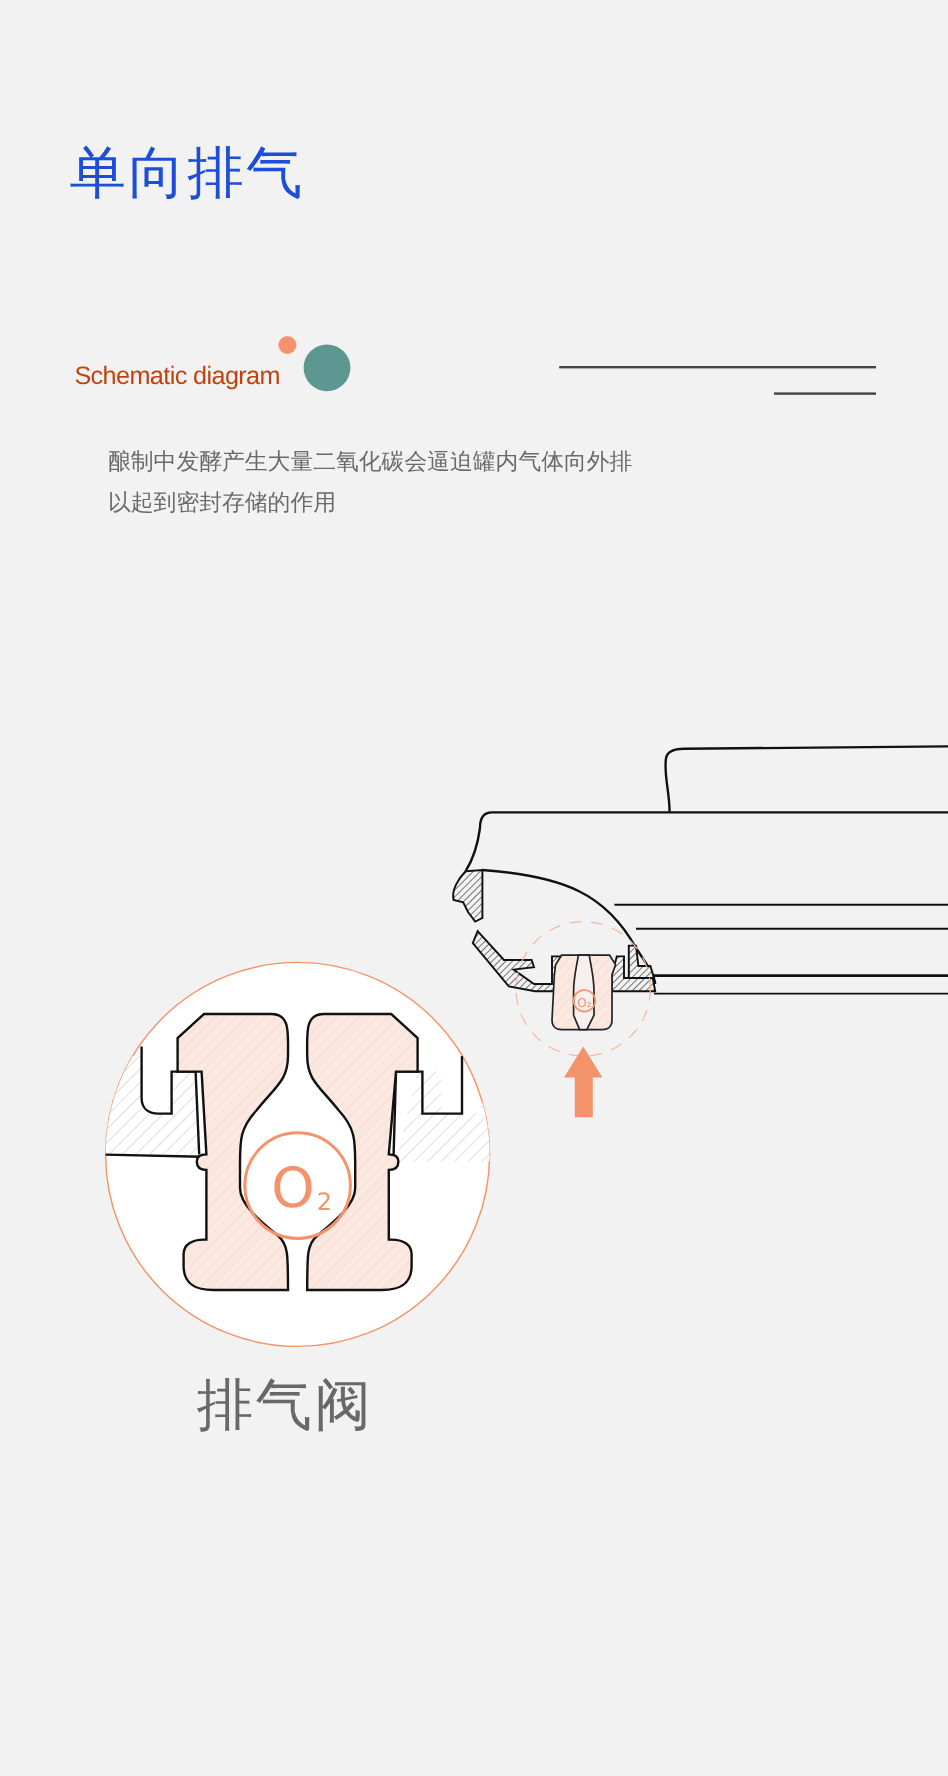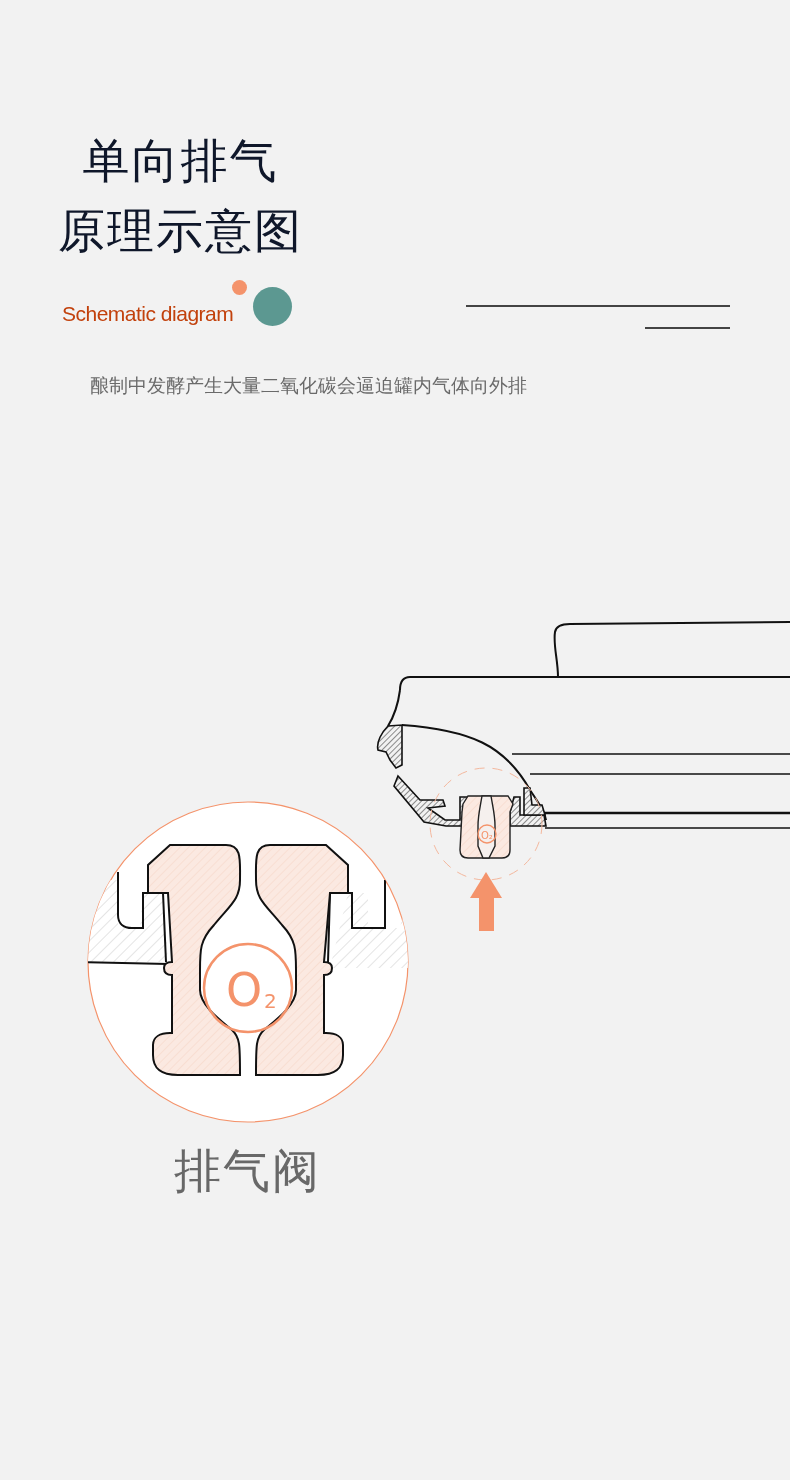--- a/index.html
+++ b/index.html
@@ -3,22 +3,22 @@
 <meta charset="utf-8">
 <style>
   html, body { margin: 0; padding: 0; }
   body {
     width: 790px; height: 1480px; position: relative; overflow: hidden;
     background: #f2f2f2;
     font-family: "DejaVu Sans", "Liberation Sans", sans-serif;
     color: #666666;
   }
   .title {
-    position: absolute; left: 58px; top: 126px;
-    font-size: 47px; line-height: 70px; color: #0f172a; letter-spacing: 2px; text-align: center;
+    position: absolute; left: 58px; top: 110px;
+    font-size: 47px; line-height: 70px; color: #1d4ed8; letter-spacing: 2px;
   }
   .title div { white-space: nowrap; }
   .subtitle {
     position: absolute; left: 62px; top: 302px;
     font-size: 21px; color: #c2410c; letter-spacing: -0.5px; z-index: 2;
     font-family: "Liberation Sans", sans-serif;
   }
   .dot-orange {
     position: absolute; left: 232px; top: 280px; width: 15px; height: 15px;
     border-radius: 50%; background: #f4936b;
@@ -33,41 +33,41 @@
   .deco-line-2 {
     position: absolute; left: 645px; top: 327px; width: 85px; height: 2px; background: #444;
   }
   .desc {
     position: absolute; left: 60px; top: 368px;
     font-size: 19px; line-height: 34px; color: #6a6a6a;
   }
   .desc div { white-space: nowrap; margin-left: 30px; }
   .diagram { position: absolute; left: 0; top: 600px; width: 790px; height: 620px; }
   .valve-label {
-    position: absolute; left: 174px; top: 1140px;
+    position: absolute; left: 164px; top: 1140px;
     font-size: 47px; color: #686868; letter-spacing: 2px;
   }
 </style>
 </head>
 <body>
 
 <div class="title">
   <div>单向排气</div>
-  <div>原理示意图</div>
 </div>
 
 <div class="dot-orange"></div>
 <div class="dot-teal"></div>
 <div class="subtitle">Schematic diagram</div>
 
 <div class="deco-line-1"></div>
 <div class="deco-line-2"></div>
 
 <div class="desc">
   <div>酿制中发酵产生大量二氧化碳会逼迫罐内气体向外排</div>
+  <div>以起到密封存储的作用</div>
 </div>
 
 <svg class="diagram" viewBox="0 600 790 620" width="790" height="620" xmlns="http://www.w3.org/2000/svg">
   <defs>
     <pattern id="hatch" patternUnits="userSpaceOnUse" width="4" height="4" patternTransform="rotate(45)">
       <rect width="4" height="4" fill="#f2f2f2"></rect>
       <line x1="0" y1="0" x2="0" y2="4" stroke="#444" stroke-width="1.2"></line>
     </pattern>
     <pattern id="hatch-light" patternUnits="userSpaceOnUse" width="8" height="8" patternTransform="rotate(45)">
       <rect width="8" height="8" fill="#ffffff"></rect>

